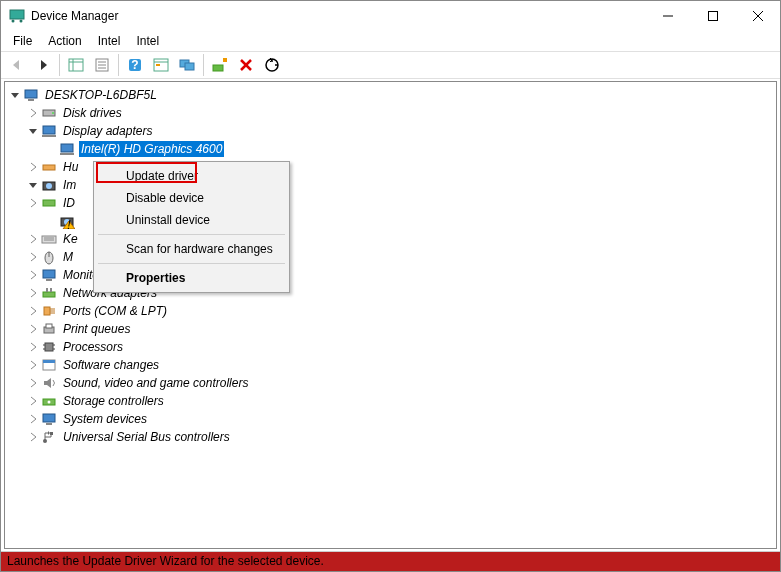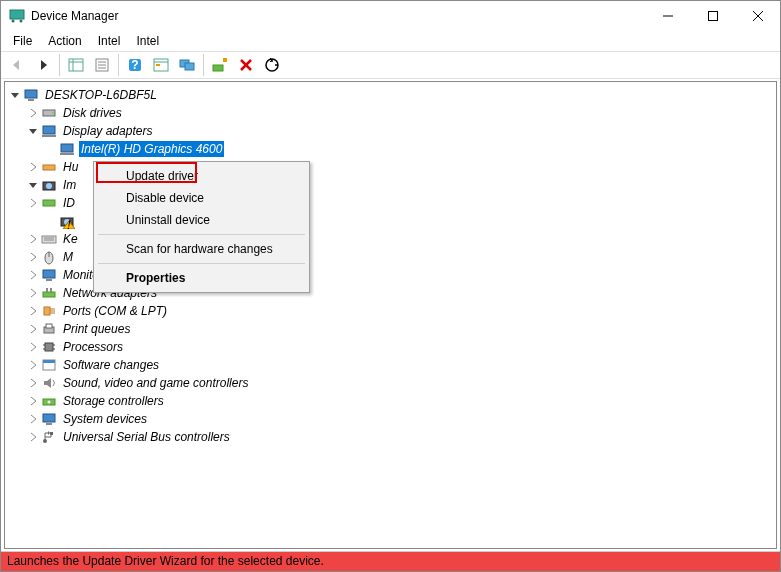--- a/index.html
+++ b/index.html
@@ -10,29 +10,29 @@
   .titlebar .spacer { flex: 1; }
   .winbtn { width: 45px; height: 30px; display: flex; align-items: center; justify-content: center; }
   .winbtn svg { width: 10px; height: 10px; }
   .menubar { height: 20px; display: flex; align-items: center; padding: 0 4px; gap: 0; }
   .menubar .menuitem { padding: 2px 8px; }
   .toolbar { height: 28px; border-top: 1px solid #e0e0e0; border-bottom: 1px solid #e0e0e0; display: flex; align-items: center; padding: 0 4px; gap: 2px; }
   .tbtn { width: 24px; height: 22px; display: flex; align-items: center; justify-content: center; border: 1px solid transparent; }
   .tbtn svg { width: 16px; height: 16px; }
   .tsep { width: 1px; height: 22px; background: #d0d0d0; margin: 0 2px; }
   .tree { position: absolute; top: 80px; left: 3px; right: 3px; bottom: 22px; border: 1px solid #888; overflow: hidden; padding-top: 4px; font-style: italic; }
-  .statusbar { position: absolute; bottom: 0; left: 0; right: 0; height: 20px; border-top: 1px solid #ccc; padding: 2px 6px; background: #ef4444; }
+  .statusbar { position: absolute; bottom: 0; left: 0; right: 0; height: 20px; border-top: 1px solid #ccc; padding: 2px 6px; background: #b91c1c; }
   .node { display: flex; align-items: center; height: 18px; white-space: nowrap; }
   .expander { width: 12px; height: 12px; margin-right: 2px; display:flex; align-items:center; justify-content:center; }
   .expander svg { width: 10px; height: 10px; }
   .devicon { width: 16px; height: 16px; margin-right: 4px; flex-shrink: 0; }
   .lbl { padding: 1px 2px; }
   .selected .lbl { background: #0078d7; color: #fff; }
   .highlight-box { border: 2px solid #d00; position: absolute; }
-  .contextmenu { position: absolute; background: #f2f2f2; border: 1px solid #a0a0a0; box-shadow: 2px 2px 3px rgba(0,0,0,0.25); padding: 3px 2px; width: 217px; }
+  .contextmenu { position: absolute; background: #f2f2f2; border: 1px solid #a0a0a0; box-shadow: 2px 2px 3px rgba(0,0,0,0.25); padding: 3px 2px; width: 197px; }
   .cmitem { padding: 4px 30px 4px 30px; white-space: nowrap; }
   .cmitem.bold { font-weight: bold; }
   .cmsep { height: 1px; background: #d0d0d0; margin: 3px 2px; }
 </style>
 </head>
 <body>
 
 <div class="titlebar">
   <span class="titleicon">
     <svg viewBox="0 0 16 16">

